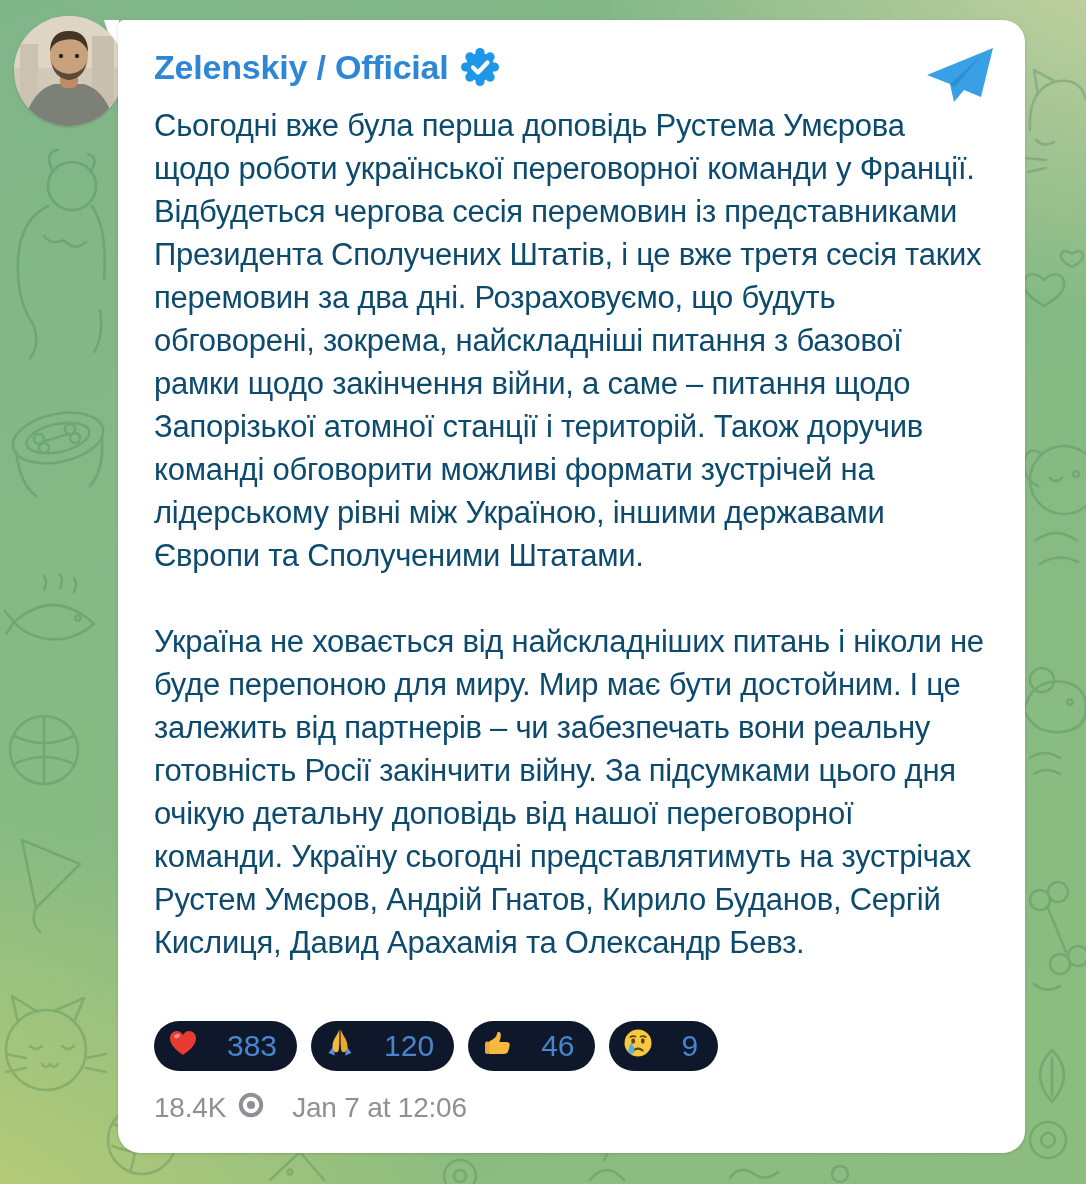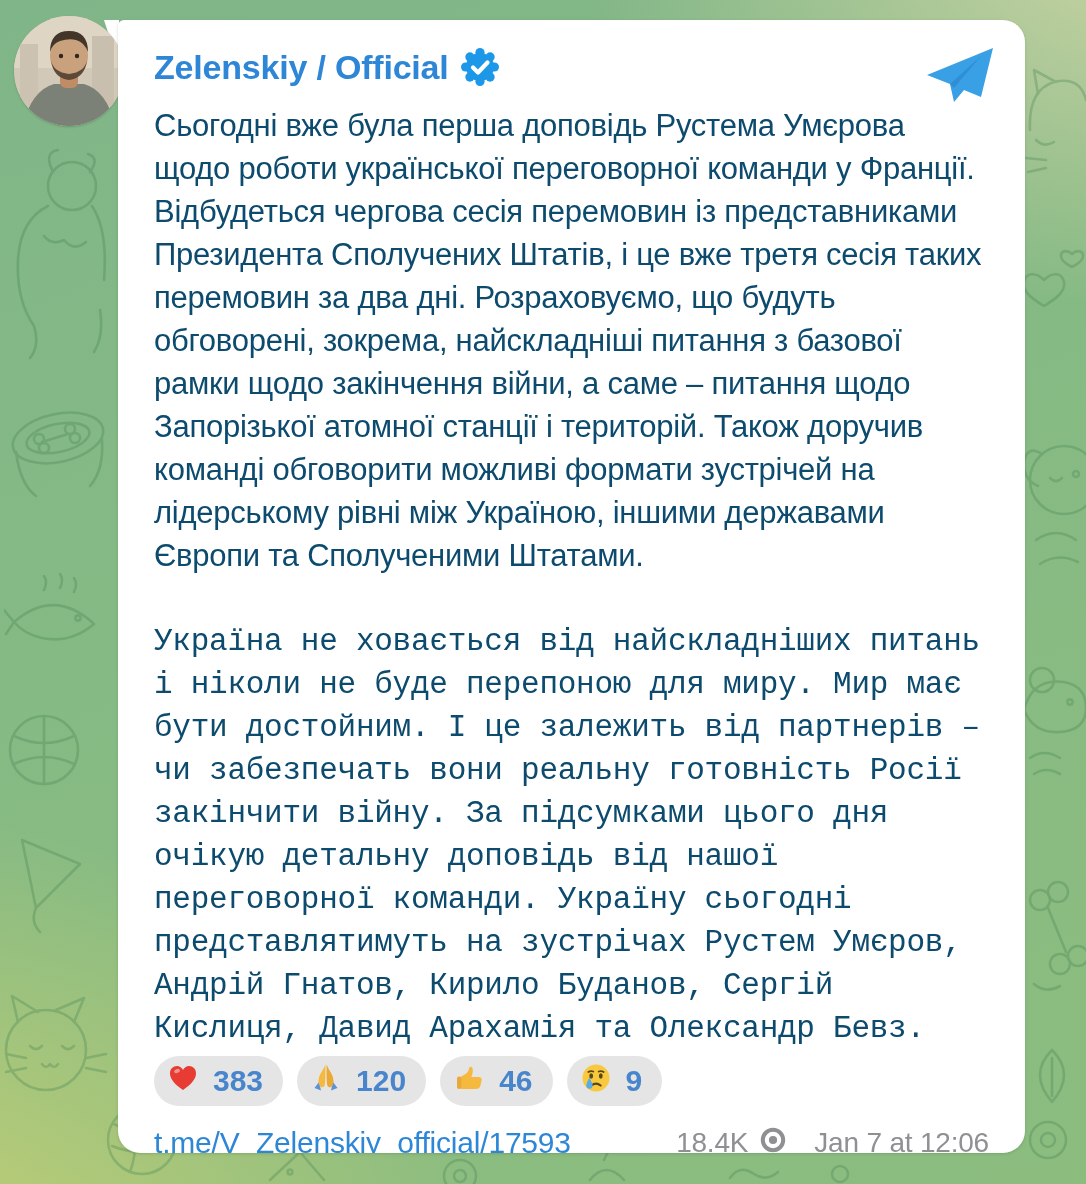--- a/index.html
+++ b/index.html
@@ -38,28 +38,28 @@
   }
   .header { position:relative; display:flex; align-items:center; gap:12px; margin-bottom:14px; height:46px; flex:none; }
   .title { font-size:34px; font-weight:700; color:#2e86d6; letter-spacing:-.2px; cursor:pointer; }
   .badge { display:inline-flex; }
   .plane { position:absolute; right:-6px; top:0px; cursor:pointer; }
   .text { flex:none; }
   .text p {
     font-size:31px; line-height:43px; letter-spacing:-.25px; color:#0c4a6e;
     margin:0 0 43px 0;
   }
-  .text p:last-child { margin-bottom:0;font-family:Liberation Mono, monospace; }
+  .text p:last-child { margin-bottom:0; }
   .spacer { flex:1; min-height:6px; }
   .reactions { display:flex; gap:14px; margin-bottom:16px; flex:none; }
   .pill {
-    display:inline-flex; align-items:center; gap:14px;
+    display:inline-flex; align-items:center; gap:28px;
     height:50px; padding:0 20px 0 13px; border:none; border-radius:25px;
-    background:#e5e5e5; cursor:pointer;
-    font-family:inherit; font-size:30px; font-weight:700; color:#4885cc;
+    background:#0f172a; cursor:pointer;
+    font-family:inherit; font-size:30px; font-weight:400; color:#4885cc;
   }
   .footer { display:flex; justify-content:space-between; align-items:center; flex:none; height:42px; }
   .link { font-size:30px; color:#2e86d6; text-decoration:none; letter-spacing:-.2px; cursor:pointer; }
   .meta { display:flex; align-items:center; gap:10px; color:#8f8f94; font-size:28px; letter-spacing:-.2px; }
   .meta .date { margin-left:16px; }
 </style>
 </head>
 <body>
 
 <div class="bg">
@@ -248,21 +248,20 @@
           <path d="M8.3 10 Q10.8 8.4 13.4 9.6 M18.6 9.6 Q21.2 8.4 23.7 10" stroke="#5b4618" stroke-width="1.7" fill="none" stroke-linecap="round"></path>
           <path d="M11.3 23.6 Q16 19.6 20.7 23.6" stroke="#5b4618" stroke-width="2" fill="none" stroke-linecap="round"></path>
           <path d="M9.3 15.5 C9.3 15.5 6.3 21.3 6.3 23.5 C6.3 25.5 7.8 26.8 9.5 26.8 C11.2 26.8 12.6 25.5 12.6 23.5 C12.6 21.2 9.3 15.5 9.3 15.5 Z" fill="#58abe9"></path>
         </svg>
       </span>
       <span>9</span>
     </button>
   </div>
 
   <div class="footer">
-    <a class="link">t.me/V_Zelenskiy_official/17593</a>
     <div class="meta">
       <span>18.4K</span>
       <span>
         <svg width="30" height="30" viewBox="0 0 30 30">
           <circle cx="15" cy="15" r="10.2" fill="none" stroke="#8f8f94" stroke-width="4"></circle>
           <circle cx="15" cy="15" r="4.1" fill="#8f8f94"></circle>
         </svg>
       </span>
       <span class="date">Jan 7 at 12:06</span>
     </div>

